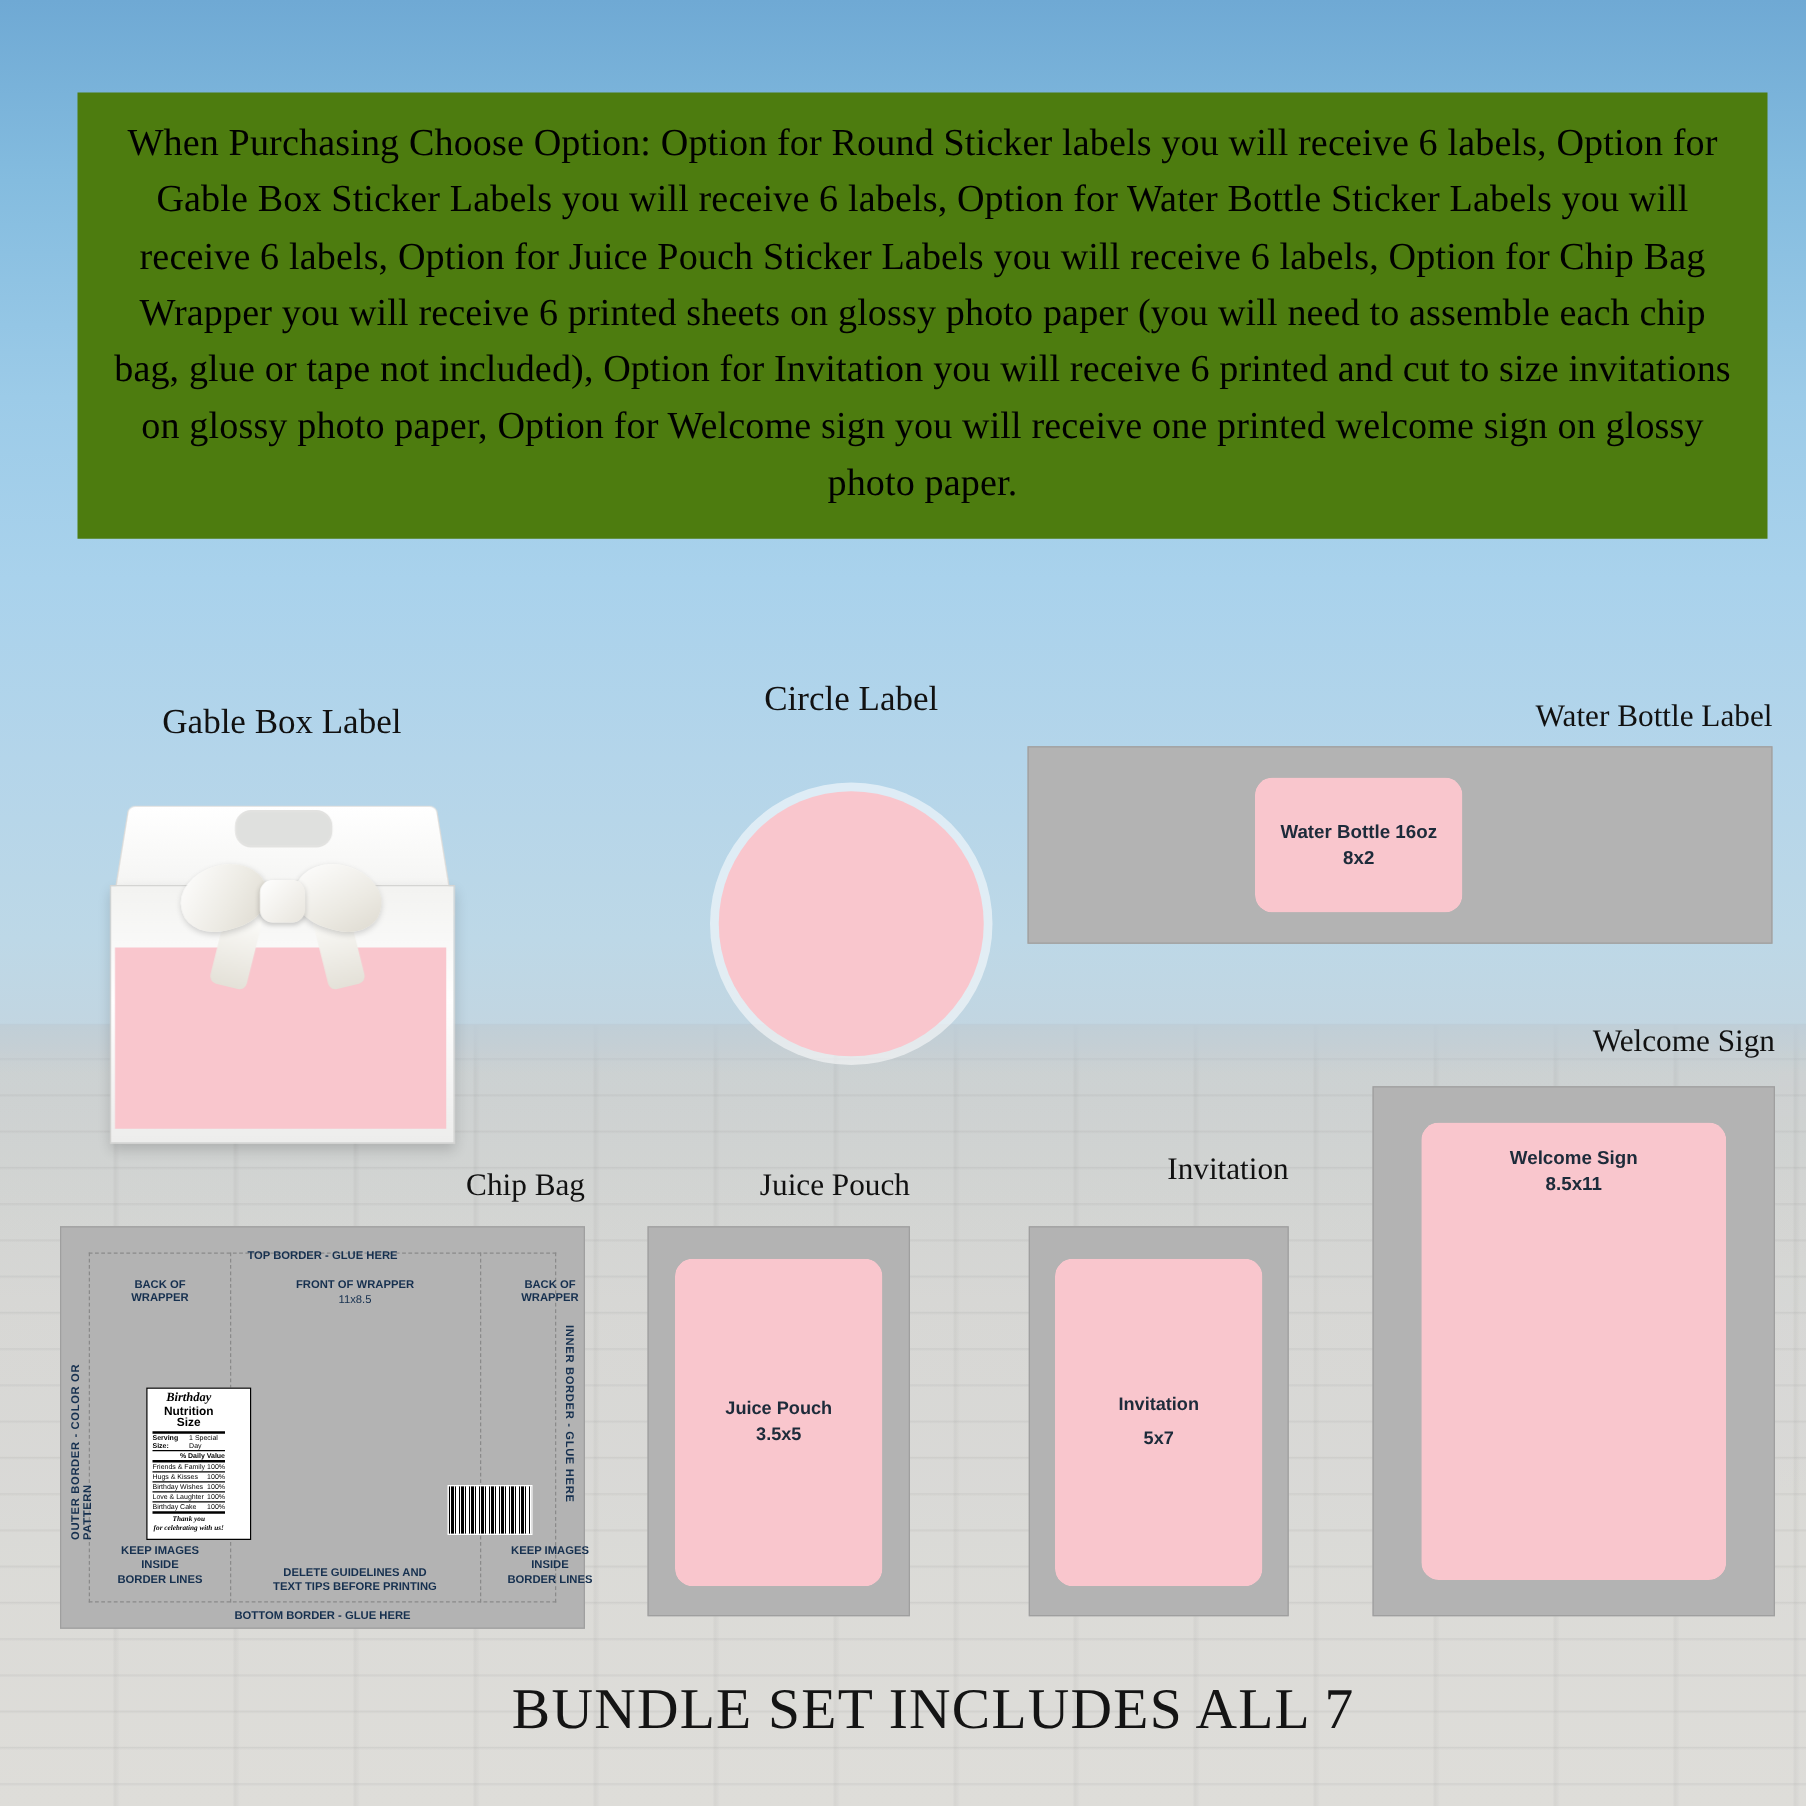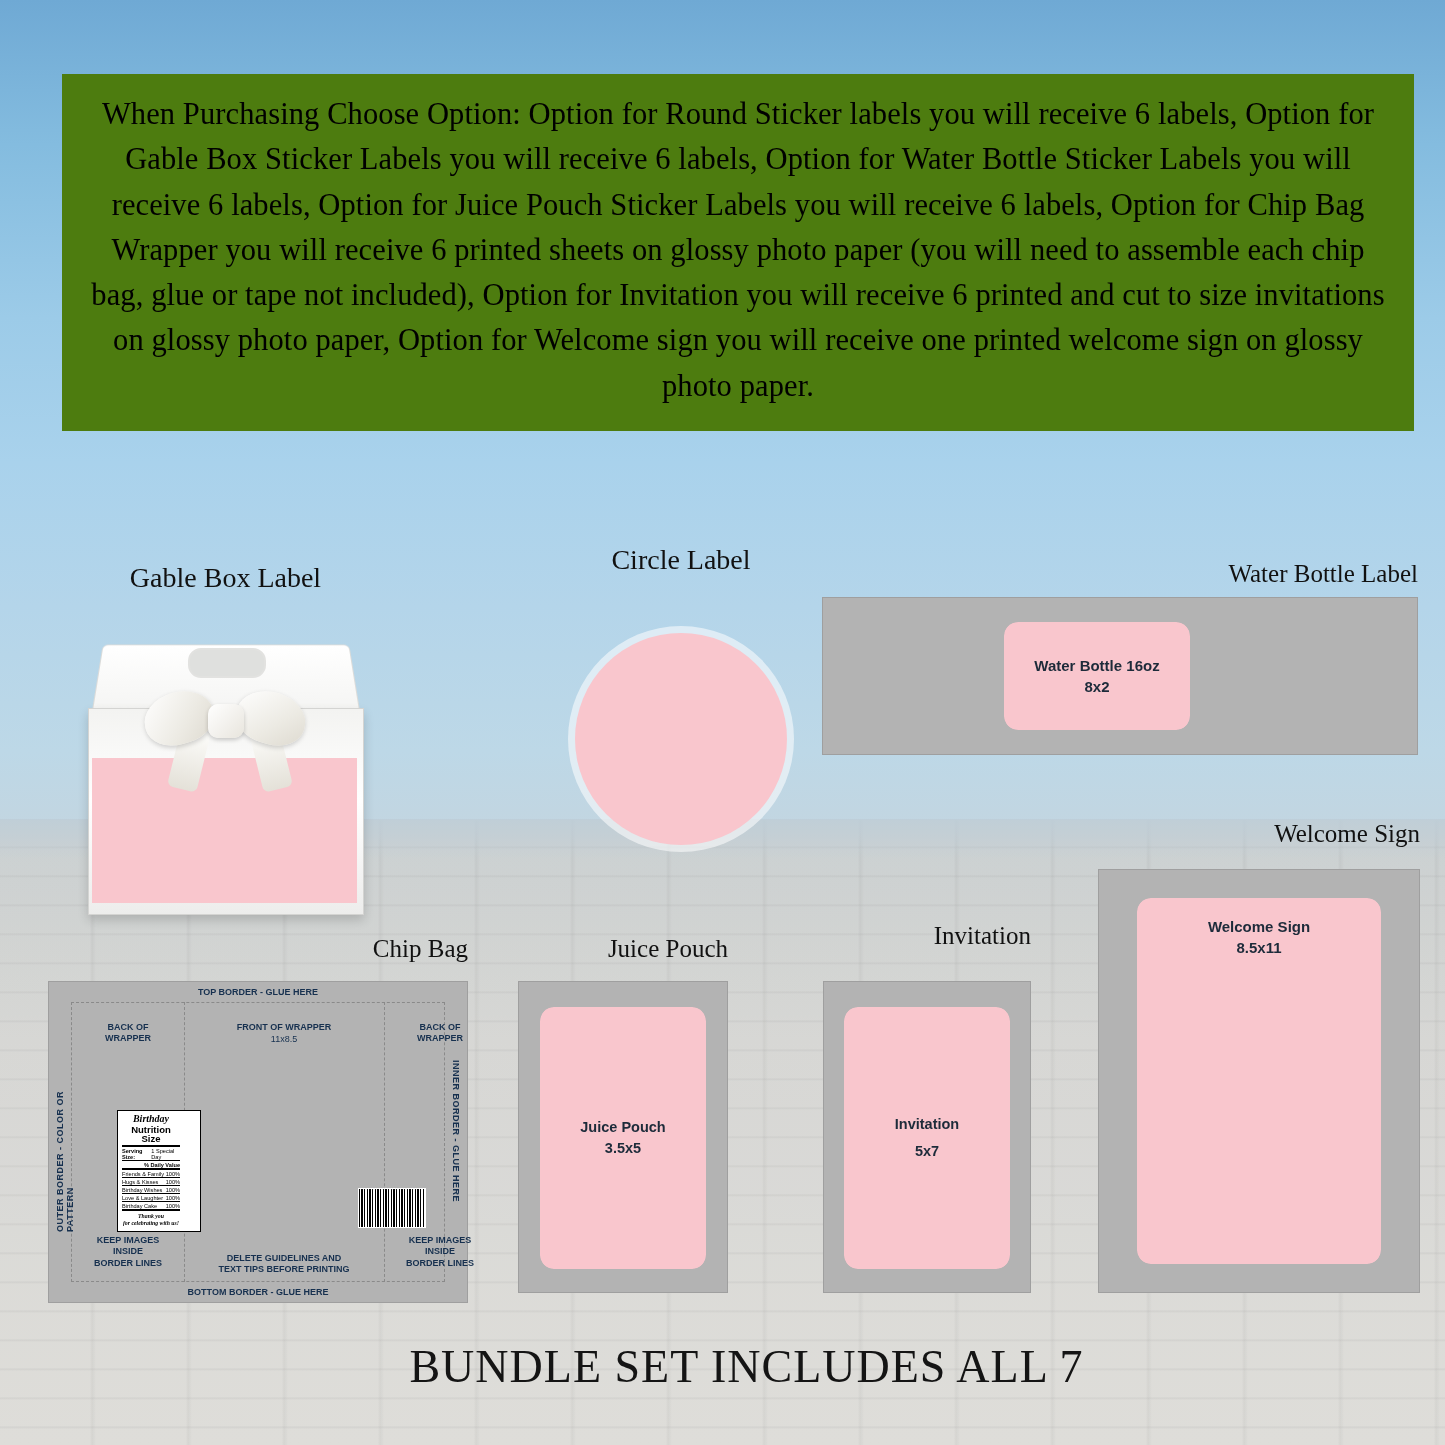--- a/index.html
+++ b/index.html
@@ -164,21 +164,21 @@
   }
   .scallop:before, .scallop:after,
   .scallop > .sc-v1, .scallop > .sc-v2 {
     content: "";
     position: absolute;
     pointer-events: none;
   }
 
   
   .wb-sheet { left: 822px; top: 597px; width: 596px; height: 158px; }
-  .wb-art { left: 1004px; top: 622px; width: 186px; height: 108px; font-size: 15px; }
+  .wb-art { left: 1004px; top: 622px; width: 166px; height: 108px; font-size: 15px; }
 
   
   .ws-sheet { left: 1098px; top: 869px; width: 322px; height: 424px; }
   .ws-art  { left: 1137px; top: 898px; width: 244px; height: 366px; font-size: 15px; }
 
   
   .chip-sheet { left: 48px; top: 981px; width: 420px; height: 322px; background: #b3b3b3; }
 
   
   .jp-sheet { left: 518px; top: 981px; width: 210px; height: 312px; }
@@ -346,21 +346,21 @@
 </div>
 
 <div class="sheet chip-sheet">
   <div class="chip-inner">
 
     <div class="chip-dash" style="left:22px; top:20px; right:22px; bottom:20px;"></div>
 
     <div class="chip-dash" style="left:135px; top:20px; width:0; bottom:20px; border-width:0 0 0 1px;"></div>
     <div class="chip-dash" style="left:335px; top:20px; width:0; bottom:20px; border-width:0 0 0 1px;"></div>
 
-    <div class="chip-text" style="left:0; right:0; top:5px;">TOP BORDER - GLUE HERE</div>
+    <div class="chip-text" style="left:0; right:0; top:17px;">TOP BORDER - GLUE HERE</div>
     <div class="chip-text" style="left:0; right:0; bottom:4px;">BOTTOM BORDER - GLUE HERE</div>
 
     <div class="chip-vert flip" style="left:6px; top:90px; height:160px;">OUTER BORDER - COLOR OR PATTERN</div>
     <div class="chip-vert" style="left:402px; top:78px; height:150px;">INNER BORDER - GLUE HERE</div>
 
     <div class="chip-text" style="left:30px; top:40px; width:98px; white-space:pre-line;">BACK OF
 WRAPPER</div>
     <div class="chip-text" style="left:342px; top:40px; width:98px; white-space:pre-line;">BACK OF
 WRAPPER</div>
 

